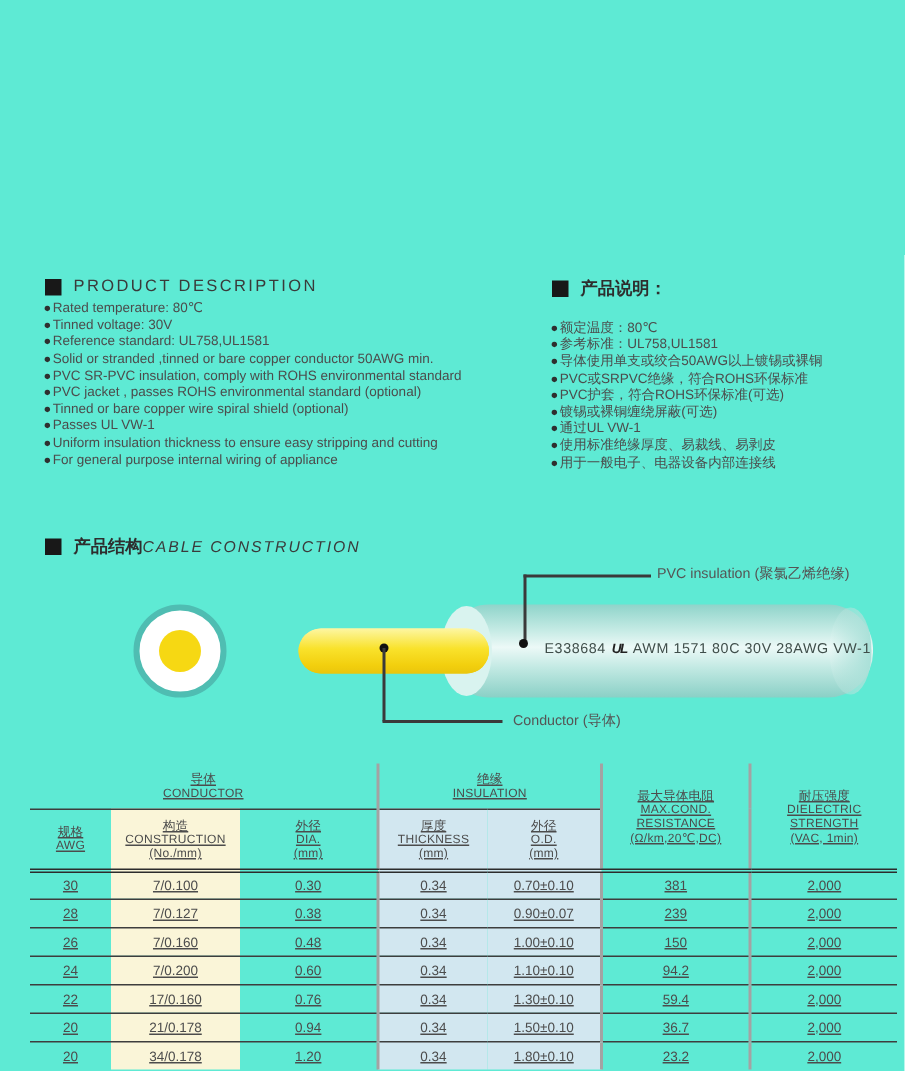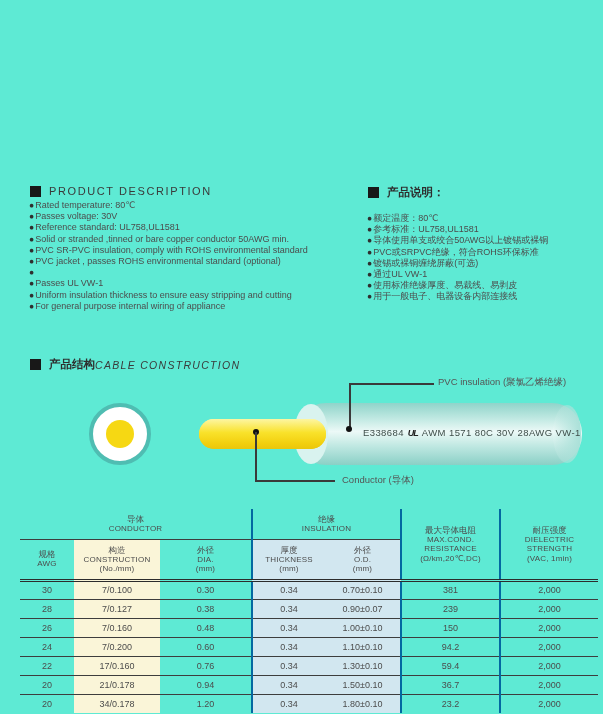--- a/index.html
+++ b/index.html
@@ -31,72 +31,73 @@
     background:linear-gradient(180deg,#fdf6a2 0%,#f9e22b 45%,#f2cf0e 82%,#eac60c 100%);}
   .marking{position:absolute;left:363px;top:427px;font-size:9.5px;letter-spacing:.4px;color:#3f4e4a;
     white-space:nowrap;display:flex;align-items:center;}
   .ul-logo{margin:0 4px;}
   .ul-logo::before{content:"UL";font-weight:bold;font-style:italic;font-size:9px;letter-spacing:-1px;color:#222;}
   .cl{position:absolute;background:#3a3a3a;}
   .dot{position:absolute;width:6px;height:6px;border-radius:50%;background:#111;}
   .callout-label{position:absolute;font-size:9.5px;color:#555;white-space:nowrap;}
   
   table.spec{position:absolute;left:20px;top:509px;width:578px;border-collapse:collapse;table-layout:fixed;
-    text-align:center;color:#4c4c4c;}
+    text-align:center;color:#4c4c4c;text-decoration:underline;}
   table.spec td{padding:0;vertical-align:middle;}
   tr.grp{height:30px;}
   tr.sub{height:41px;text-align:center;}
   tr.data{height:19px;}
   .hcn{font-size:8.5px;line-height:10px;display:block;}
   .hen{font-size:8px;line-height:9.5px;letter-spacing:.2px;display:block;}
   td.cell{font-size:9px;}
   .bg-y{background:#faf5d8;}
   .bg-b{background:#d2e7f0;}
   .b-under{border-bottom:1.5px solid #3d3d3d;}
-  .v2{border-left:2px solid #0369a1;}
+  .v2{border-left:2px solid #a3a3a3;}
   .dbl{border-bottom:3px double #2c2c2c;}
   tr.data td{border-bottom:1.5px solid #3d3d3d;}
   tr.data.last td{border-bottom:none;}
 </style>
 </head>
 <body>
 
 <div class="page">
 
   <div class="sec-head" style="left:30px;top:185px;">
     <span class="sq"></span>
     <span class="t-en">PRODUCT DESCRIPTION</span>
   </div>
   <div class="list" style="left:29px;top:200px;">
     <div class="li">
         <span class="bullet-icon"></span>
         <span>Rated temperature: 80℃</span>
       </div>
     <div class="li">
         <span class="bullet-icon"></span>
-        <span>Passes voltage: 30V</span>
+        <span>Tinned voltage: 30V</span>
       </div>
     <div class="li">
         <span class="bullet-icon"></span>
         <span>Reference standard: UL758,UL1581</span>
       </div>
     <div class="li">
         <span class="bullet-icon"></span>
         <span>Solid or stranded ,tinned or bare copper conductor 50AWG min.</span>
       </div>
     <div class="li">
         <span class="bullet-icon"></span>
         <span>PVC SR-PVC insulation, comply with ROHS environmental standard</span>
       </div>
     <div class="li">
         <span class="bullet-icon"></span>
         <span>PVC jacket , passes ROHS environmental standard (optional)</span>
       </div>
     <div class="li">
         <span class="bullet-icon"></span>
+        <span>Tinned or bare copper wire spiral shield (optional)</span>
       </div>
     <div class="li">
         <span class="bullet-icon"></span>
         <span>Passes UL VW-1</span>
       </div>
     <div class="li">
         <span class="bullet-icon"></span>
         <span>Uniform insulation thickness to ensure easy stripping and cutting</span>
       </div>
     <div class="li">
@@ -118,20 +119,24 @@
         <span class="bullet-icon"></span>
         <span>参考标准：UL758,UL1581</span>
       </div>
     <div class="li">
         <span class="bullet-icon"></span>
         <span>导体使用单支或绞合50AWG以上镀锡或裸铜</span>
       </div>
     <div class="li">
         <span class="bullet-icon"></span>
         <span>PVC或SRPVC绝缘，符合ROHS环保标准</span>
+      </div>
+    <div class="li">
+        <span class="bullet-icon"></span>
+        <span>PVC护套，符合ROHS环保标准(可选)</span>
       </div>
     <div class="li">
         <span class="bullet-icon"></span>
         <span>镀锡或裸铜缠绕屏蔽(可选)</span>
       </div>
     <div class="li">
         <span class="bullet-icon"></span>
         <span>通过UL VW-1</span>
       </div>
     <div class="li">

